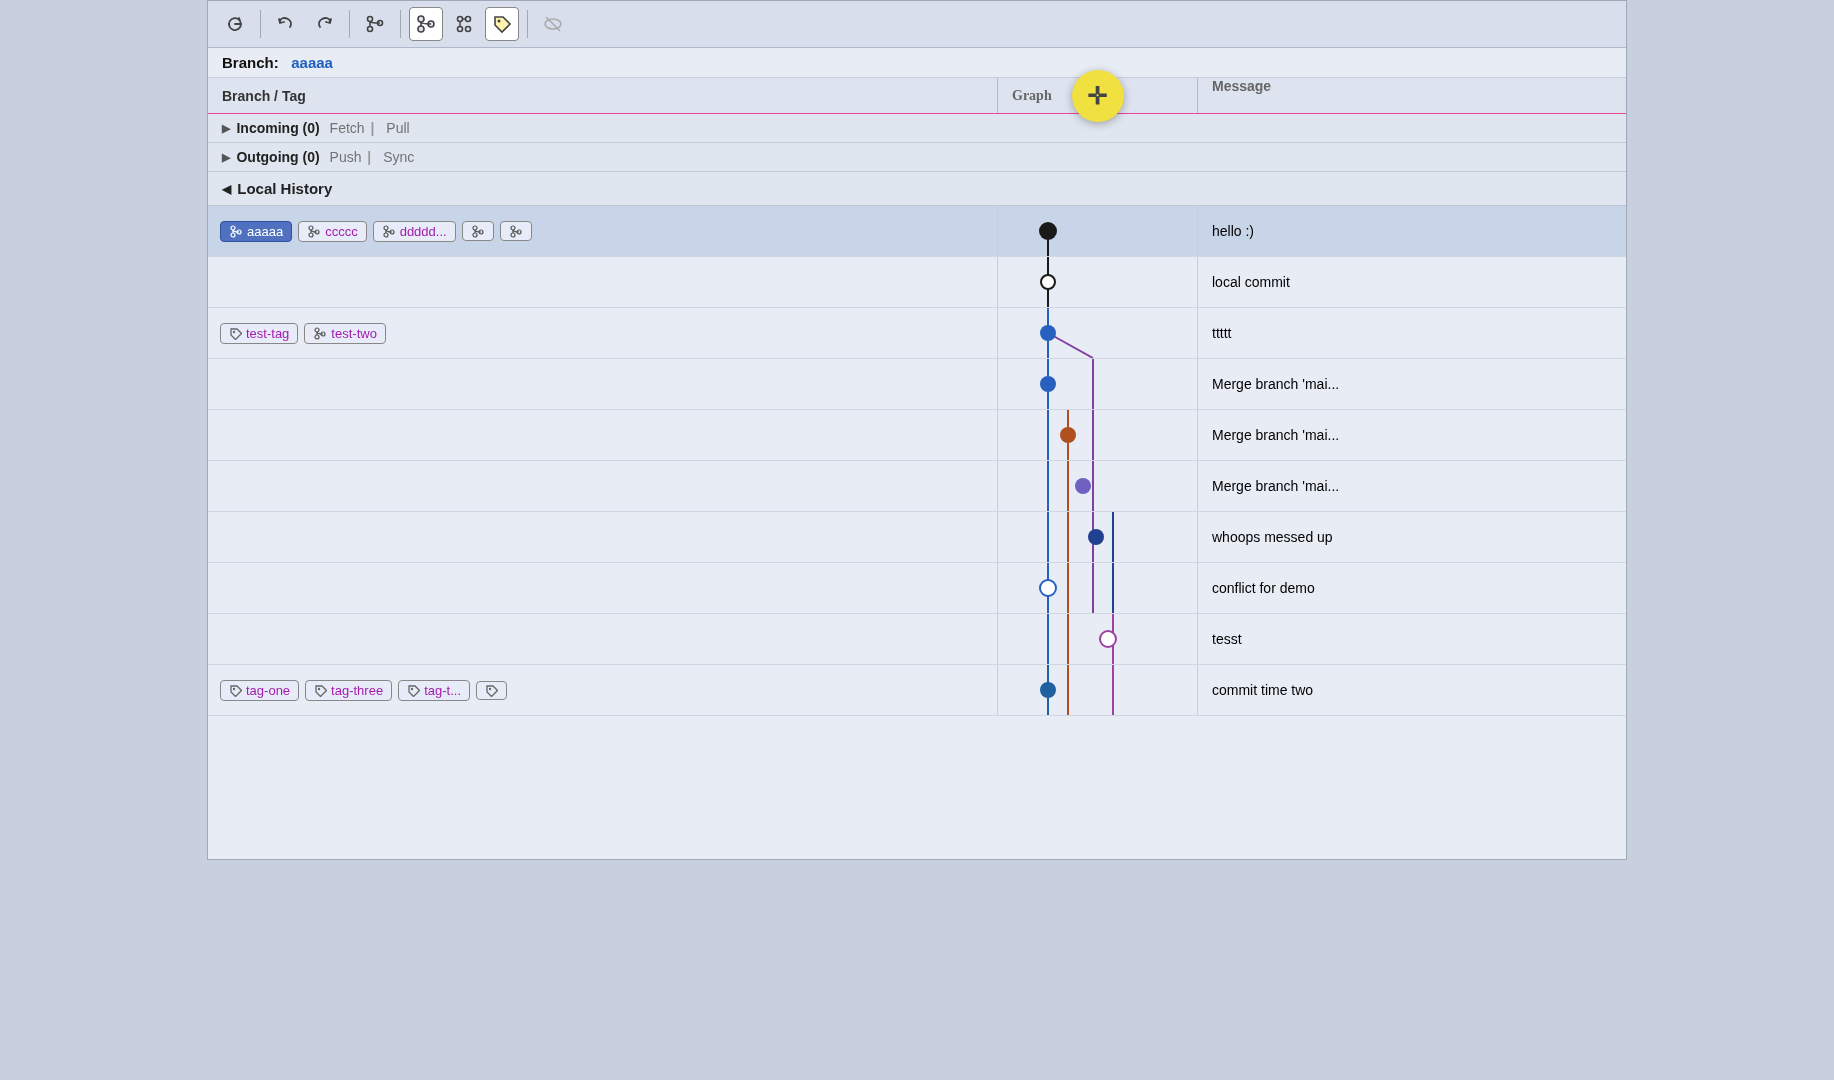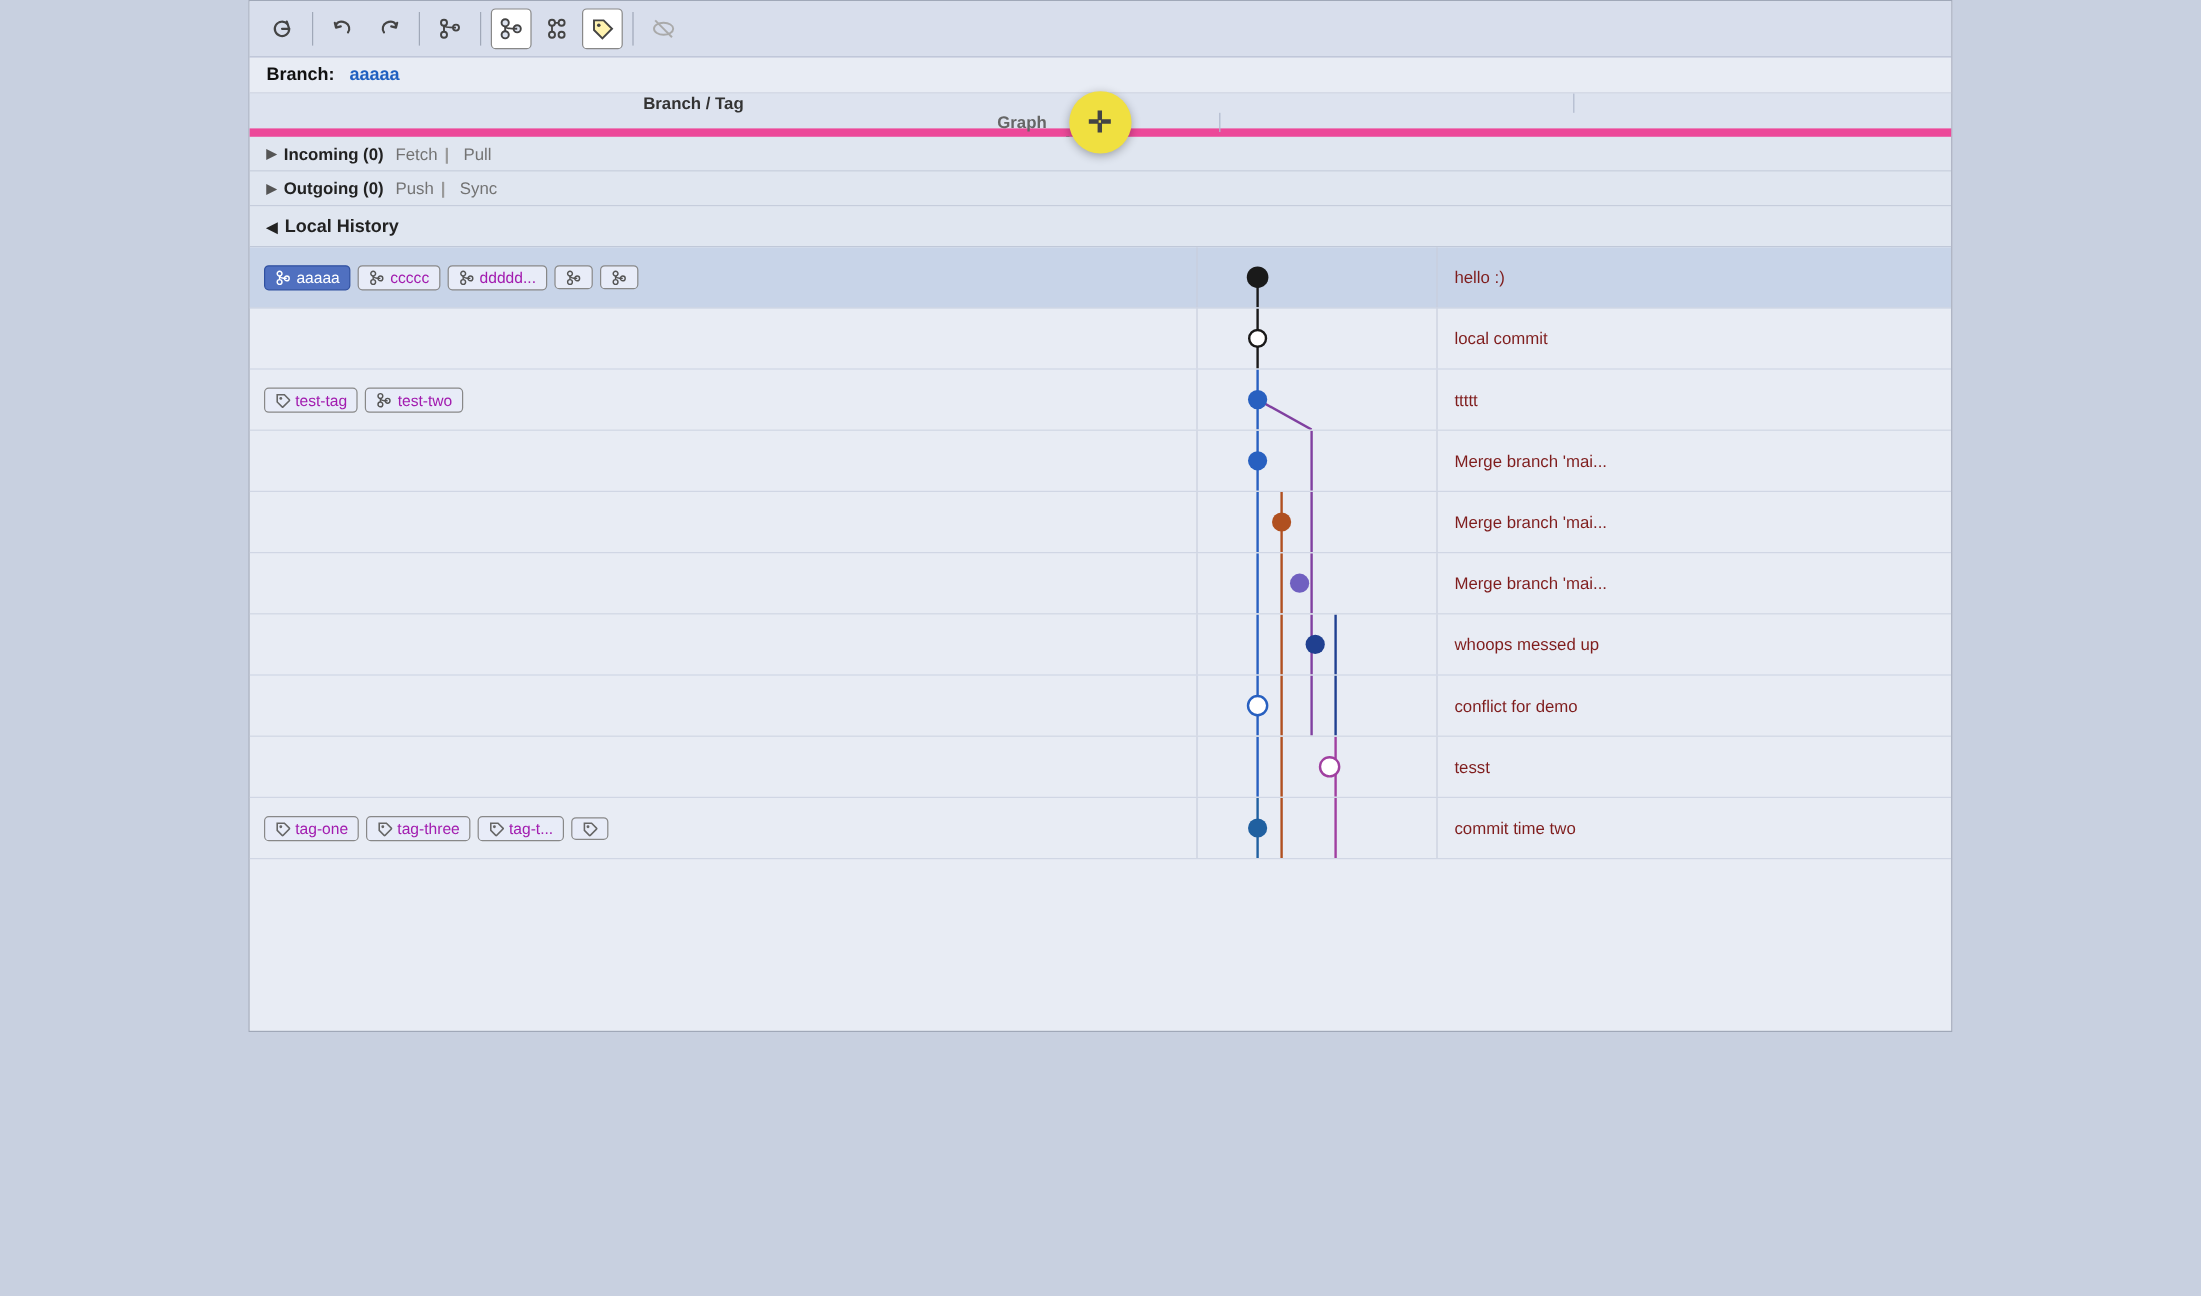--- a/index.html
+++ b/index.html
@@ -70,24 +70,23 @@
     .branch-bar strong {
       font-weight: 700;
       color: #111;
     }
 
     
     .col-headers {
       display: flex;
       align-items: center;
       background: #dde3ef;
-      border-bottom: 7px solid #ec4899;
+      border-bottom: 1px solid #ec4899;
       padding: 0;
       height: 36px;
-      flex-direction: column;
     }
     .col-header-tag {
       width: 790px;
       min-width: 790px;
       padding: 0 14px;
       font-size: 14px;
       font-weight: 600;
       color: #333;
       display: flex;
       align-items: center;
@@ -99,20 +98,21 @@
       min-width: 200px;
       padding: 0 14px;
       font-size: 14px;
       font-weight: 600;
       color: #666;
       display: flex;
       align-items: center;
       height: 100%;
       border-right: 1px solid #b0b8cc;
       position: relative;
+      font-family: Liberation Serif, serif;
     }
     .col-header-message {
       flex: 1;
       padding: 0 14px;
       font-size: 14px;
       font-weight: 600;
       color: #666;
       display: flex;
       align-items: flex-start;
       height: 100%;
@@ -241,21 +241,21 @@
       position: relative;
       border-right: 1px solid #c8cedc;
       display: flex;
       align-items: center;
       justify-content: center;
     }
     .commit-message-cell {
       flex: 1;
       padding: 0 14px;
       font-size: 14px;
-      color: #7f1d1d;
+      color: #000000;
       display: flex;
       align-items: center;
     }
   </style>
 </head>
 <body>
 
 <div class="outer-container">
 
   <div class="toolbar">

